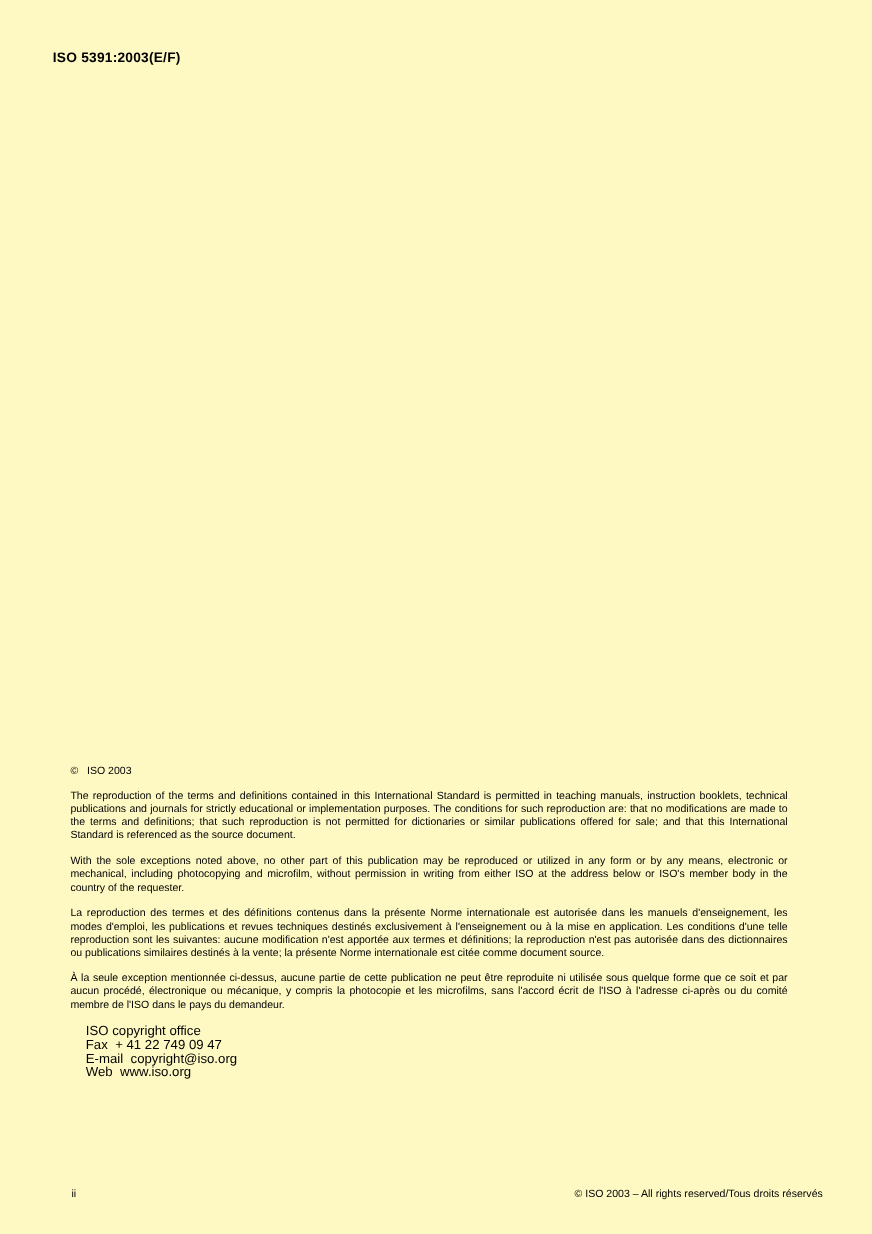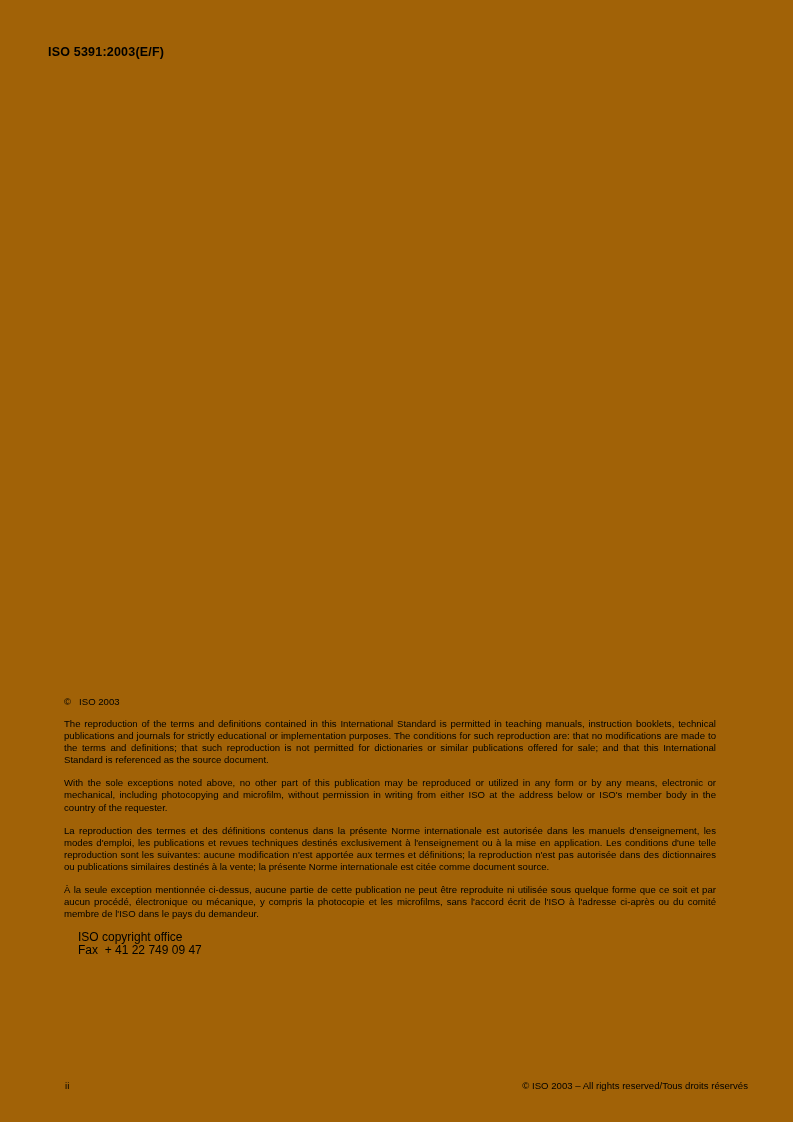--- a/index.html
+++ b/index.html
@@ -8,21 +8,21 @@
     background: #ffffff;
   }
   body {
     font-family: "Liberation Sans", sans-serif;
     color: #000000;
   }
   .page {
     position: relative;
     width: 793px;
     height: 1122px;
-    background: #a16207;
+    background: #fef9c3;
     overflow: hidden;
     box-sizing: border-box;
   }
   .header {
     position: absolute;
     left: 48px;
     top: 45px;
     font-size: 12.5px;
     font-weight: bold;
     letter-spacing: 0.2px;
@@ -95,20 +95,22 @@
 
     <p class="para">With the sole exceptions noted above, no other part of this publication may be reproduced or utilized in any form or by any means, electronic or mechanical, including photocopying and microfilm, without permission in writing from either ISO at the address below or ISO's member body in the country of the requester.</p>
 
     <p class="para">La reproduction des termes et des définitions contenus dans la présente Norme internationale est autorisée dans les manuels d'enseignement, les modes d'emploi, les publications et revues techniques destinés exclusivement à l'enseignement ou à la mise en application. Les conditions d'une telle reproduction sont les suivantes: aucune modification n'est apportée aux termes et définitions; la reproduction n'est pas autorisée dans des dictionnaires ou publications similaires destinés à la vente; la présente Norme internationale est citée comme document source.</p>
 
     <p class="para">À la seule exception mentionnée ci-dessus, aucune partie de cette publication ne peut être reproduite ni utilisée sous quelque forme que ce soit et par aucun procédé, électronique ou mécanique, y compris la photocopie et les microfilms, sans l'accord écrit de l'ISO à l'adresse ci-après ou du comité membre de l'ISO dans le pays du demandeur.</p>
 
     <div class="address">
       <div>ISO copyright office</div>
       <div>Fax  + 41 22 749 09 47</div>
+      <div>E-mail  copyright@iso.org</div>
+      <div>Web  www.iso.org</div>
     </div>
 
 
   </div>
 
   <div class="footer">
     <div class="footer-page">ii</div>
     <div class="footer-rights">© ISO 2003 – All rights reserved/Tous droits réservés</div>
   </div>
 

